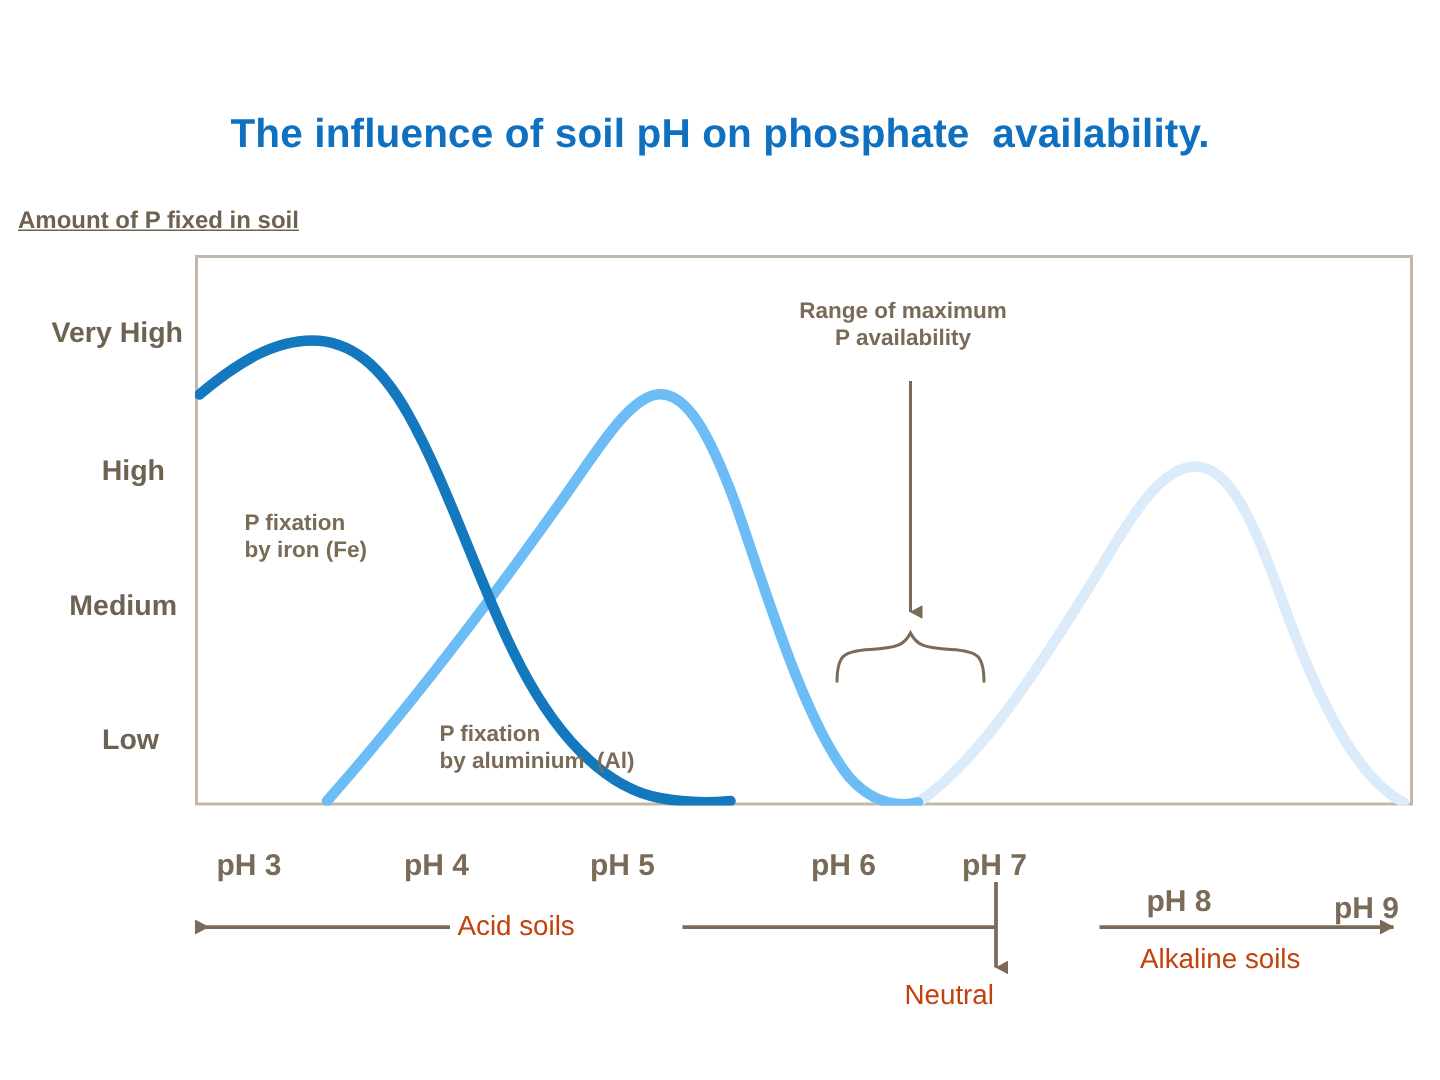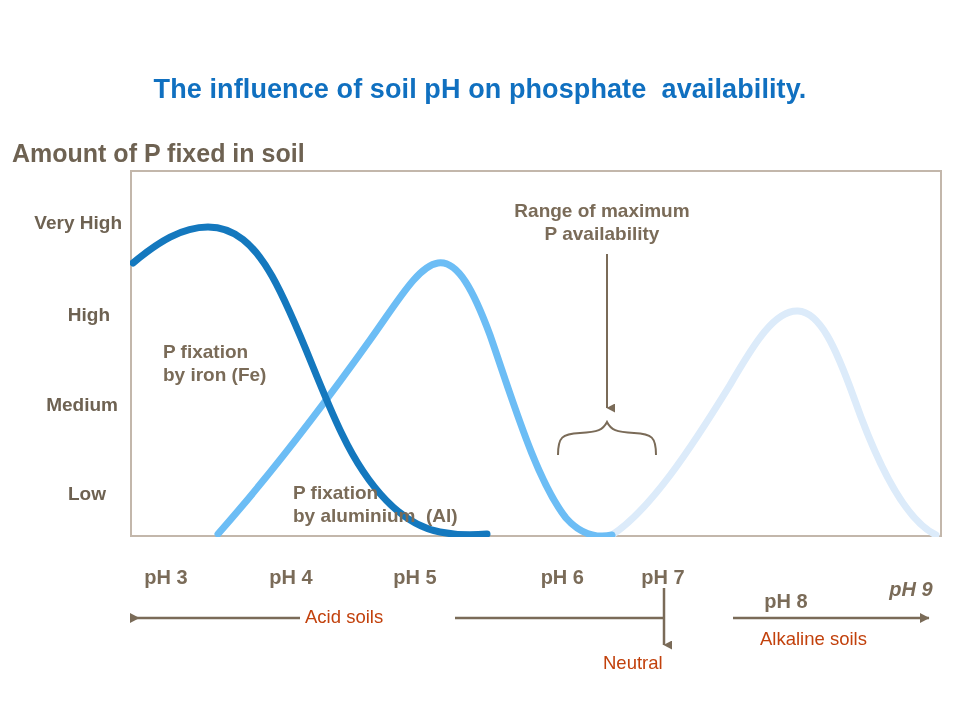--- a/index.html
+++ b/index.html
@@ -29,24 +29,25 @@
     font-size: 27px;
     font-weight: bold;
     color: #1070C0;
     letter-spacing: 0.1px;
     white-space: pre;
   }
   .axis-caption {
     position: absolute;
     left: 12px;
     top: 139px;
-    font-size: 25px;
+    font-size: 16px;
     font-weight: bold;
     color: #6E6252;
     white-space: pre;
+    text-decoration: underline;
   }
   .ylab {
     position: absolute;
     font-size: 19px;
     font-weight: bold;
     color: #6E6252;
     white-space: pre;
     text-align: right;
   }
   .plot-frame {
@@ -59,21 +60,21 @@
     box-sizing: border-box;
     background: #ffffff;
   }
   #curves {
     position: absolute;
     left: 130px;
     top: 170px;
   }
   .ann {
     position: absolute;
-    font-size: 19px;
+    font-size: 15px;
     font-weight: bold;
     color: #7A6B58;
     line-height: 1.22;
     white-space: pre;
   }
   .ann.center { text-align: center; }
   .phlab {
     position: absolute;
     font-size: 20px;
     font-weight: bold;
@@ -129,21 +130,21 @@
   <div class="ann center" style="left:503px; top:199px; width:198px;">Range of maximum
 P availability</div>
 
 
   <div class="phlab" style="left:120px; top:566px; width:92px;">pH 3</div>
   <div class="phlab" style="left:245px; top:566px; width:92px;">pH 4</div>
   <div class="phlab" style="left:369px; top:566px; width:92px;">pH 5</div>
   <div class="phlab" style="left:492px; top:566px; width:92px;text-align:right;">pH 6</div>
   <div class="phlab" style="left:617px; top:566px; width:92px;">pH 7</div>
   <div class="phlab" style="left:740px; top:566px; width:92px;margin-top:24px;">pH 8</div>
-  <div class="phlab" style="left:865px; top:578px; width:92px;font-style:italic;">pH 9</div>
+  <div class="phlab" style="left:865px; top:595px; width:92px;">pH 9</div>
 
   <div class="soillab" style="left:305px; top:606px; width:140px;">Acid soils</div>
   <div class="soillab" style="left:603px; top:652px; width:120px;">Neutral</div>
   <div class="soillab" style="left:760px; top:628px; width:150px;">Alkaline soils</div>
 
   <svg id="overlay-arrows" width="960" height="720" viewBox="0 0 960 720">
     <defs>
       <marker id="arrowDown" markerWidth="9" markerHeight="9" refX="4.5" refY="8" orient="auto" markerUnits="userSpaceOnUse">
         <path d="M 0 0 L 4.5 8.5 L 9 0 z" fill="#7A6B58"></path>
       </marker>

